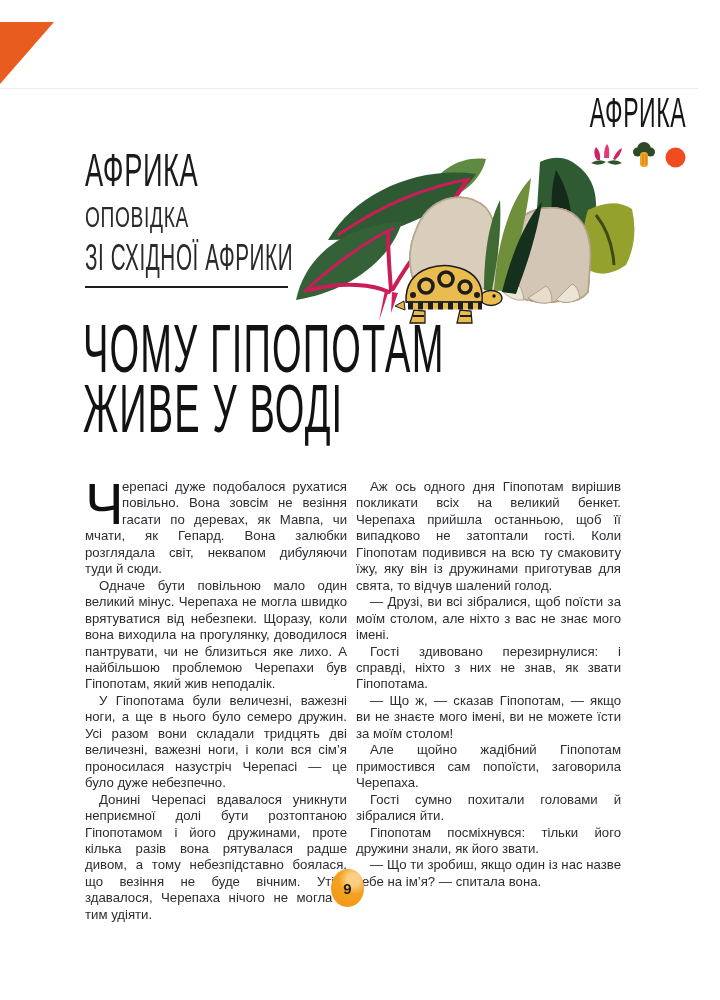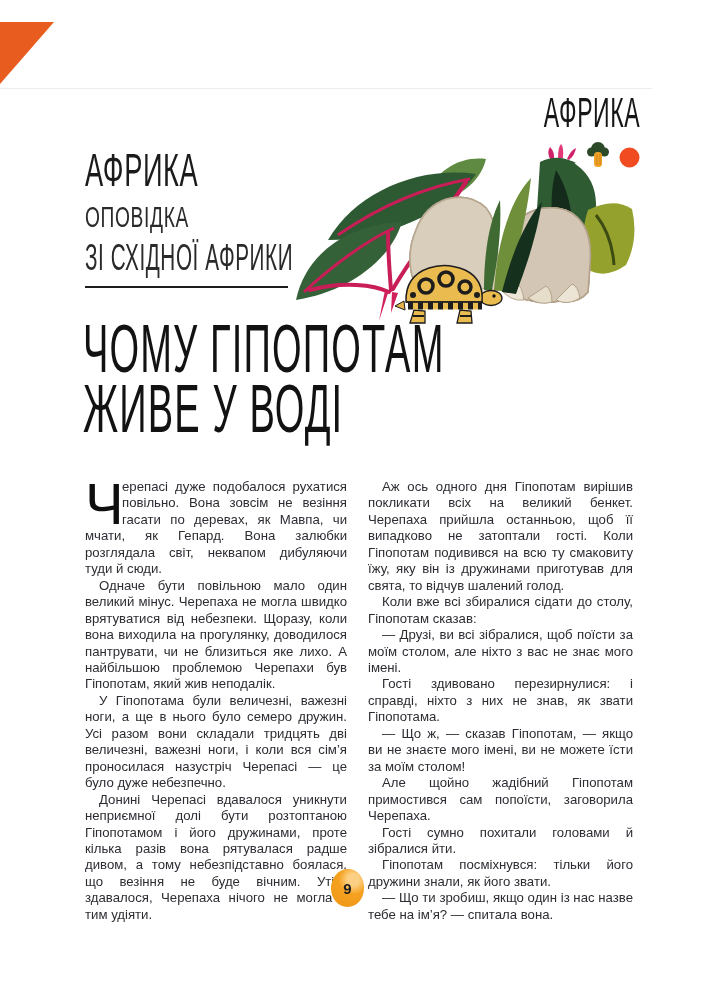--- a/index.html
+++ b/index.html
@@ -1,17 +1,17 @@
 <!DOCTYPE html>
 <html lang="uk"><head>
 <meta charset="utf-8">
 <style>
   html,body{margin:0;padding:0;background:#ffffff;}
   .page{position:relative;width:652px;height:1000px;background:#ffffff;overflow:hidden;
-        font-family:"Liberation Sans",sans-serif;}
+        font-family:"Liberation Sans",sans-serif;padding-left:46px;}
 
   
   .corner{position:absolute;left:0;top:22px;width:54px;height:62px;background:#e85d1f;
           clip-path:polygon(0 0,100% 0,0 100%);}
   .top-rule{position:absolute;left:0;top:88px;width:720px;height:1px;background:#edece9;}
 
   
   .hdr{position:absolute;top:92px;right:12px;text-align:right;}
   .hdr-title{font-size:42px;line-height:1;color:#161616;letter-spacing:1px;white-space:nowrap;
              transform:scaleX(.55);transform-origin:100% 50%;}
@@ -25,21 +25,21 @@
   .tblock .rule{width:203px;height:2px;background:#1d1d1d;margin-top:10px;}
 
   
   .headline{position:absolute;left:83px;top:318px;color:#121212;}
   .headline div{font-size:68px;line-height:60px;letter-spacing:2px;white-space:nowrap;
                 transform:scaleX(.56);transform-origin:0 50%;}
 
   
   .col{position:absolute;top:479px;}
   .col-left{left:85px;width:262px;}
-  .col-right{left:368px;width:265px;}
+  .col-right{left:356px;width:265px;}
   .col p{margin:0;font-size:13.2px;line-height:16.45px;text-align:justify;color:#2c2c33;}
   .col p.indent{text-indent:14px;}
   .dropcap{float:left;font-size:58px;line-height:47px;height:47px;width:31px;margin:1px 6px 0 0;color:#0f0f0f;}
 
   
   .pageno{position:absolute;left:331px;top:869px;width:33px;height:38px;
           border-radius:52% 48% 50% 50%;
           background:radial-gradient(circle at 68% 28%, #fcd084 0 16%, #f5a120 42%, #ef9413 100%);
           display:flex;align-items:center;justify-content:center;
           font-size:15px;font-weight:bold;color:#1d1d1d;}
@@ -162,21 +162,20 @@
 
   <div class="col col-left">
     <p><span class="dropcap">Ч</span><span>ерепасі дуже подобалося рухатися повільно. Вона зовсім не везіння гасати по деревах, як Мавпа, чи мчати, як Гепард. Вона залюбки розглядала світ, неквапом дибуляючи туди й сюди.</span></p>
     <p class="indent">Одначе бути повільною мало один великий мінус. Черепаха не могла швидко врятуватися від небезпеки. Щоразу, коли вона виходила на прогулянку, доводилося пантрувати, чи не близиться яке лихо. А найбільшою проблемою Черепахи був Гіпопотам, який жив неподалік.</p>
     <p class="indent">У Гіпопотама були величезні, важезні ноги, а ще в нього було семеро дружин. Усі разом вони складали тридцять дві величезні, важезні ноги, і коли вся сім’я проносилася назустріч Черепасі — це було дуже небезпечно.</p>
     <p class="indent">Донині Черепасі вдавалося уникнути неприємної долі бути розтоптаною Гіпопотамом і його дружинами, проте кілька разів вона рятувалася радше дивом, а тому небезпідставно боялася, що везіння не буде вічним. Утім, здавалося, Черепаха нічого не могла з тим удіяти.</p>
   </div>
 
   <div class="col col-right">
     <p class="indent">Аж ось одного дня Гіпопотам вирішив покликати всіх на великий бенкет. Черепаха прийшла останньою, щоб її випадково не затоптали гості. Коли Гіпопотам подивився на всю ту смаковиту їжу, яку він із дружинами приготував для свята, то відчув шалений голод.</p>
-    <p class="indent">Коли вже всі збиралися сідати до столу, Гіпопотам сказав:</p>
     <p class="indent">— Друзі, ви всі зібралися, щоб поїсти за моїм столом, але ніхто з вас не знає мого імені.</p>
     <p class="indent">Гості здивовано перезирнулися: і справді, ніхто з них не знав, як звати Гіпопотама.</p>
     <p class="indent">— Що ж, — сказав Гіпопотам, — якщо ви не знаєте мого імені, ви не можете їсти за моїм столом!</p>
     <p class="indent">Але щойно жадібний Гіпопотам примостився сам попоїсти, заговорила Черепаха.</p>
     <p class="indent">Гості сумно похитали головами й зібралися йти.</p>
     <p class="indent">Гіпопотам посміхнувся: тільки його дружини знали, як його звати.</p>
     <p class="indent">— Що ти зробиш, якщо один із нас назве тебе на ім’я? — спитала вона.</p>
   </div>
 
   <div class="pageno">

